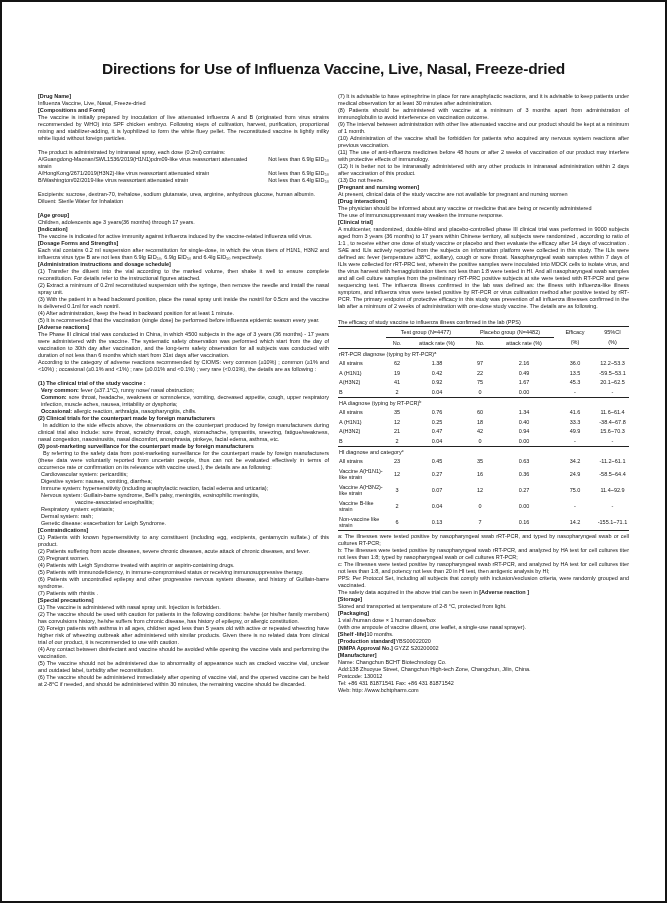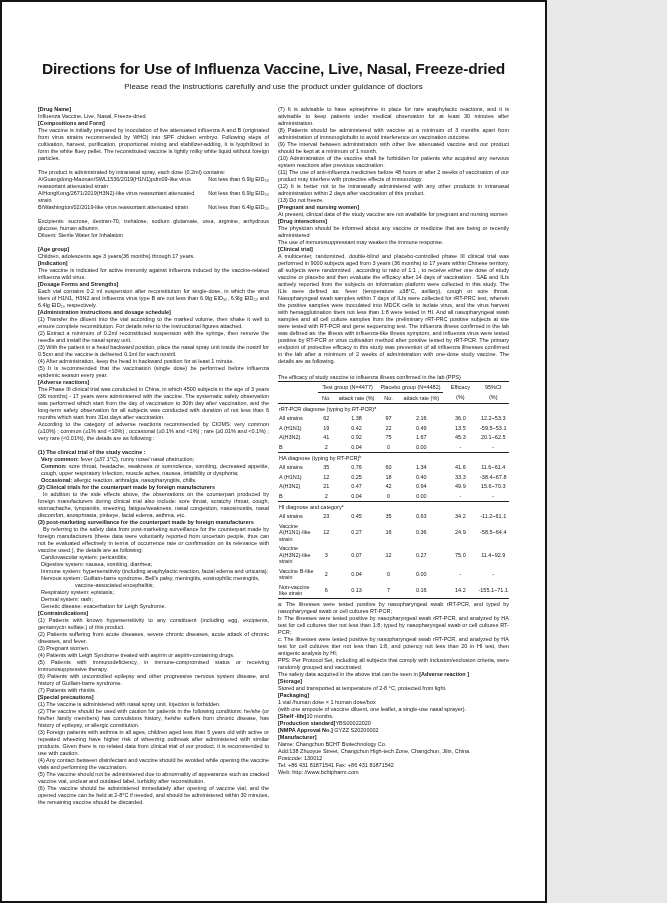--- a/index.html
+++ b/index.html
@@ -1,17 +1,17 @@
 <!DOCTYPE html>
 <html><head>
 <meta charset="utf-8">
 <style>
   html,body{margin:0;padding:0;background:#e8e8e8;}
   .page{
-    width:547px;height:903px;box-sizing:border-box;
+    width:667px;height:903px;box-sizing:border-box;
     border:2px solid #141414;background:#fff;
     font-family:"Liberation Sans","DejaVu Sans",sans-serif;
     color:#161616;overflow:hidden;position:relative;
   }
   .doc-header{text-align:center;padding-top:58px;}
   .doc-title{font-size:15.5px;font-weight:bold;letter-spacing:-0.2px;}
   .doc-subtitle{font-size:8px;margin-top:4px;}
   .columns{display:flex;gap:9px;padding:15px 36px 0 36px;}
   .col{flex:1 1 0;min-width:0;}
   .p,.h,.dose,.tcap,.fn{font-size:5.5px;line-height:7px;}
@@ -38,21 +38,20 @@
   table.eff tr.secend th,table.eff tr.secend td{border-bottom:1px solid #222;}
   table.eff tr.secend2 th,table.eff tr.secend2 td{border-bottom:1.5px solid #222;}
   .fn{text-align:justify;}
 </style>
 </head>
 <body>
 
 <div class="page">
   <div class="doc-header">
     <div class="doc-title">Directions for Use of Influenza Vaccine, Live, Nasal, Freeze-dried</div>
-    <div class="doc-subtitle">Please read the instructions carefully and use the product under guidance of doctors</div>
   </div>
   <div class="columns">
     <div class="col" id="col-left">
         <div class="h">[Drug Name]</div>
         <div class="p">Influenza Vaccine, Live, Nasal, Freeze-dried</div>
         <div class="h">[Compositions and Form]</div>
         <div class="p">The vaccine is initially prepared by inoculation of live attenuated influenza A and B (originated from virus strains recommended by WHO) into SPF chicken embryo. Following steps of cultivation, harvest, purification, proportional mixing and stabilizer-adding, it is lyophilized to form the white fluey pellet. The reconstituted vaccine is lightly milky white liquid without foreign particles.</div>
         <div class="sp"></div>
         <div class="p">The product is administrated by intranasal spray, each dose (0.2ml) contains:</div>
         <div class="dose">

